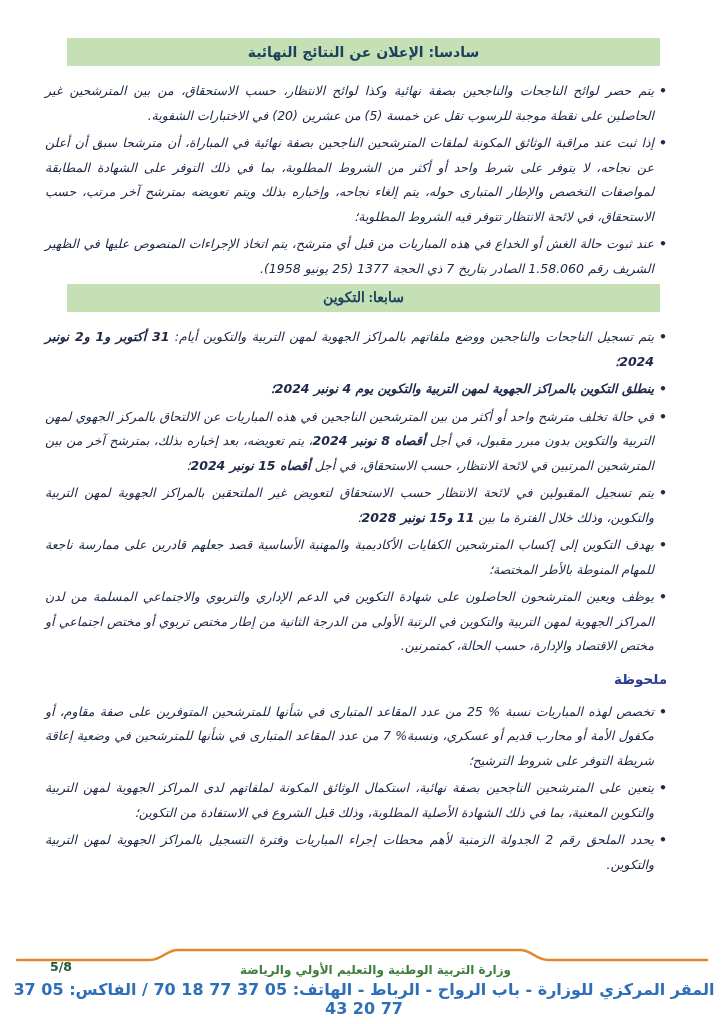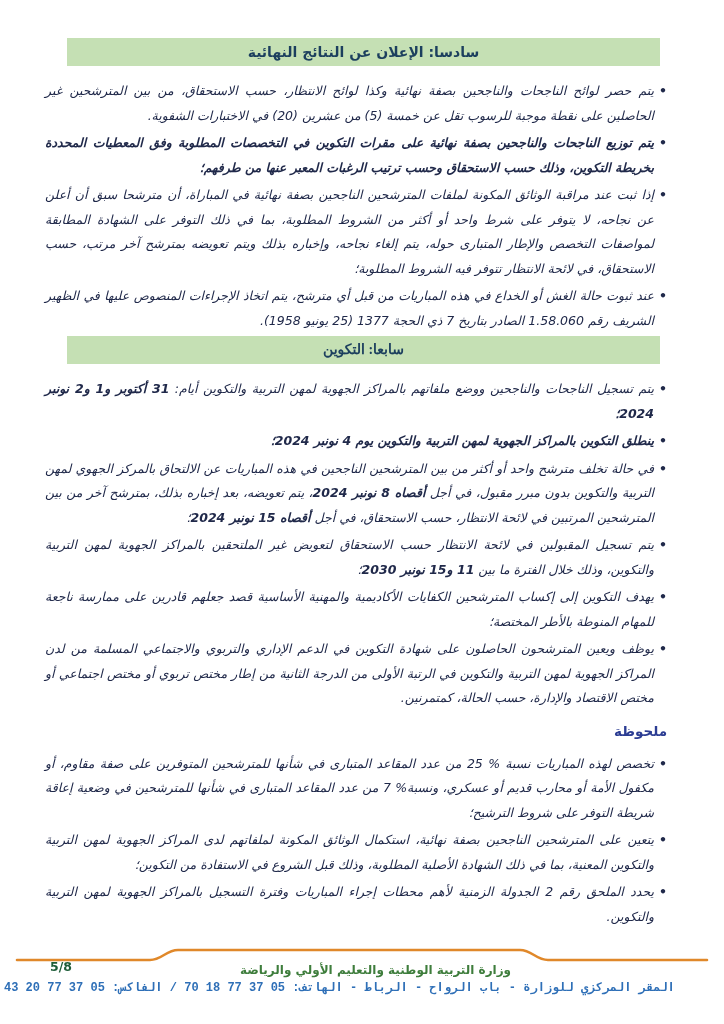--- a/index.html
+++ b/index.html
@@ -38,46 +38,44 @@
     position:absolute; top:15px; left:46px;
     font-weight:bold; font-size:12.5px; direction:ltr;
     color:var(--page_number,#1d5c38);
   }
   .f-ministry {
     text-align:center; font-weight:bold; font-size:12px; margin-top:-3px;
     color:var(--footer_green,#3e7d3c);
     margin-left:23px;
   }
   .f-address {
-    text-align:left; font-weight:bold; font-size:12px; margin-top:3px;
+    text-align:center; font-weight:bold; font-size:16px; margin-top:3px;
     color:var(--footer_blue,#2e6fb7);
-    font-family:Liberation Mono, monospace;
   }
 </style>
 </head>
 <body>
 
 <div class="page">
 
   <div class="band band-first">سادسا: الإعلان عن النتائج النهائية</div>
 
   <ul class="blist">
       <li><span>يتم حصر لوائح الناجحات والناجحين بصفة نهائية وكذا لوائح الانتظار، حسب الاستحقاق، من بين المترشحين غير الحاصلين على نقطة موجبة للرسوب تقل عن خمسة (5) من عشرين (20) في الاختبارات الشفوية.</span></li>
-      <li><span class="seg-bold">يتم توزيع الناجحات والناجحين بصفة نهائية على مقرات التكوين في التخصصات المطلوبة وفق المعطيات المحددة بخريطة التكوين، وذلك حسب الاستحقاق وحسب ترتيب الرغبات المعبر عنها من طرفهم؛</span></li>
       <li><span>إذا ثبت عند مراقبة الوثائق المكونة لملفات المترشحين الناجحين بصفة نهائية في المباراة، أن مترشحا سبق أن أعلن عن نجاحه، لا يتوفر على شرط واحد أو أكثر من الشروط المطلوبة، بما في ذلك التوفر على الشهادة المطابقة لمواصفات التخصص والإطار المتبارى حوله، يتم إلغاء نجاحه، وإخباره بذلك ويتم تعويضه بمترشح آخر مرتب، حسب الاستحقاق، في لائحة الانتظار تتوفر فيه الشروط المطلوبة؛</span></li>
       <li><span>عند ثبوت حالة الغش أو الخداع في هذه المباريات من قبل أي مترشح، يتم اتخاذ الإجراءات المنصوص عليها في الظهير الشريف رقم 1.58.060 الصادر بتاريخ 7 ذي الحجة 1377 (25 يونيو 1958).</span></li>
     </ul>
 
   <div class="band band-second">سابعا: التكوين</div>
 
   <ul class="blist">
       <li><span>يتم تسجيل الناجحات والناجحين ووضع ملفاتهم بالمراكز الجهوية لمهن التربية والتكوين أيام: </span><span class="seg-bold">31 أكتوبر و1 و2 نونبر 2024؛</span></li>
       <li><span class="seg-bold">ينطلق التكوين بالمراكز الجهوية لمهن التربية والتكوين يوم 4 نونبر 2024؛</span></li>
       <li><span>في حالة تخلف مترشح واحد أو أكثر من بين المترشحين الناجحين في هذه المباريات عن الالتحاق بالمركز الجهوي لمهن التربية والتكوين بدون مبرر مقبول، في أجل </span><span class="seg-bold">أقصاه 8 نونبر 2024</span><span>، يتم تعويضه، بعد إخباره بذلك، بمترشح آخر من بين المترشحين المرتبين في لائحة الانتظار، حسب الاستحقاق، في أجل </span><span class="seg-bold">أقصاه 15 نونبر 2024</span><span>؛</span></li>
-      <li><span>يتم تسجيل المقبولين في لائحة الانتظار حسب الاستحقاق لتعويض غير الملتحقين بالمراكز الجهوية لمهن التربية والتكوين، وذلك خلال الفترة ما بين </span><span class="seg-bold">11 و15 نونبر 2030</span><span>؛</span></li>
+      <li><span>يتم تسجيل المقبولين في لائحة الانتظار حسب الاستحقاق لتعويض غير الملتحقين بالمراكز الجهوية لمهن التربية والتكوين، وذلك خلال الفترة ما بين </span><span class="seg-bold">11 و15 نونبر 2028</span><span>؛</span></li>
       <li><span>يهدف التكوين إلى إكساب المترشحين الكفايات الأكاديمية والمهنية الأساسية قصد جعلهم قادرين على ممارسة ناجعة للمهام المنوطة بالأطر المختصة؛</span></li>
       <li><span>يوظف ويعين المترشحون الحاصلون على شهادة التكوين في الدعم الإداري والتربوي والاجتماعي المسلمة من لدن المراكز الجهوية لمهن التربية والتكوين في الرتبة الأولى من الدرجة الثانية من إطار مختص تربوي أو مختص اجتماعي أو مختص الاقتصاد والإدارة، حسب الحالة، كمتمرنين.</span></li>
     </ul>
 
   <div class="note-title">ملحوظة</div>
 
   <ul class="blist">
       <li><span>تخصص لهذه المباريات نسبة % 25 من عدد المقاعد المتبارى في شأنها للمترشحين المتوفرين على صفة مقاوم، أو مكفول الأمة أو محارب قديم أو عسكري، ونسبة% 7 من عدد المقاعد المتبارى في شأنها للمترشحين في وضعية إعاقة شريطة التوفر على شروط الترشيح؛</span></li>
       <li><span>يتعين على المترشحين الناجحين بصفة نهائية، استكمال الوثائق المكونة لملفاتهم لدى المراكز الجهوية لمهن التربية والتكوين المعنية، بما في ذلك الشهادة الأصلية المطلوبة، وذلك قبل الشروع في الاستفادة من التكوين؛</span></li>
       <li><span>يحدد الملحق رقم 2 الجدولة الزمنية لأهم محطات إجراء المباريات وفترة التسجيل بالمراكز الجهوية لمهن التربية والتكوين.</span></li>

